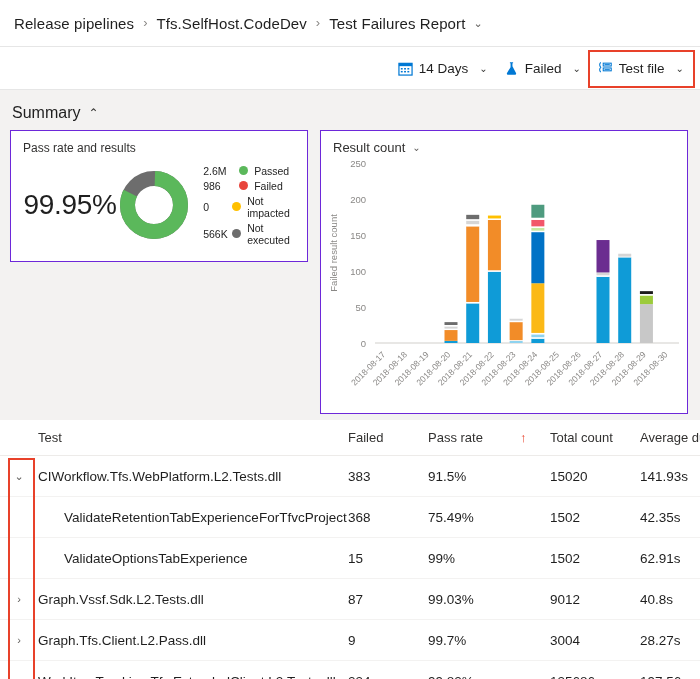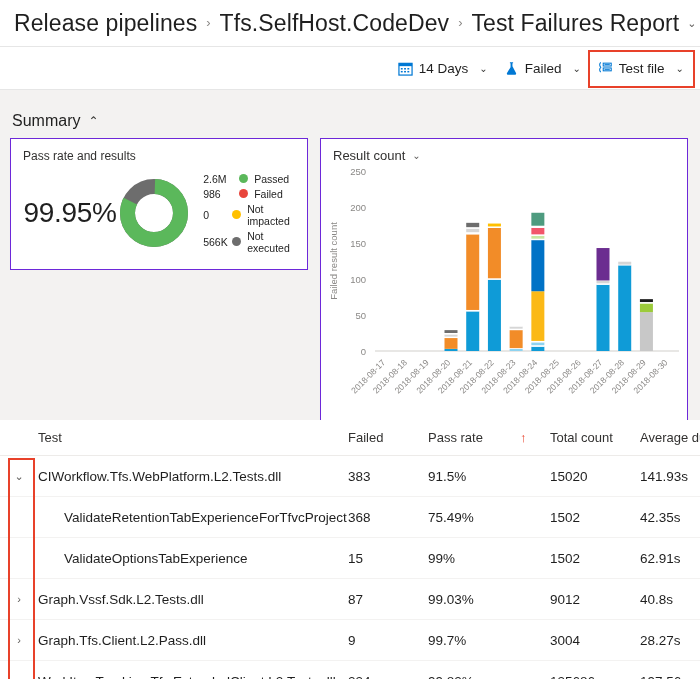--- a/index.html
+++ b/index.html
@@ -10,21 +10,21 @@
     color: #201f1e;
     overflow: hidden;
   }
   #root { position: relative; width: 700px; height: 679px; background: #fff; }
 
   
   .breadcrumb {
     height: 46px; display: flex; align-items: center;
     padding-left: 14px; background: #fff;
   }
-  .crumb { font-size: 23px; color: #1f1f1f; letter-spacing: .1px; white-space: nowrap; }
+  .crumb { font-size: 15px; color: #1f1f1f; letter-spacing: .1px; white-space: nowrap; }
   .crumb-sep {
     margin: 0 9px; color: #8a8886; font-size: 13px;
     display: inline-block; transform: translateY(-1px);
   }
   .crumb-chevron { margin-left: 8px; color: #605e5c; font-size: 11px; display:inline-block; }
 
   
   .filterbar {
     height: 44px; border-top: 1px solid #e6e6e6; border-bottom: 1px solid #e6e6e6;
     display: flex; align-items: center; justify-content: flex-end;
@@ -36,21 +36,21 @@
     white-space: nowrap;
   }
   .filter-item .caret { color: #3a3a38; font-size: 10px; margin-left: 5px; }
   .filter-highlight {
     position: absolute; right: 5px; top: 3px; width: 107px; height: 38px;
     border: 2.5px solid #e8412a; pointer-events: none;
   }
   .ico { display: inline-block; line-height: 0; }
 
   
-  .summary-wrap { background: #f3f2f1; padding: 12px 0 0 0; height: 330px; position: relative; }
+  .summary-wrap { background: #f3f2f1; padding: 4px 0 0 0; height: 330px; position: relative; }
   .summary-head {
     display: flex; align-items: center; gap: 8px;
     padding: 10px 0 8px 12px; font-size: 16px; color: #1f1f1f;
     cursor: pointer;
   }
   .summary-head .caret-up { font-size: 12px; color: #3a3a38; }
 
   .cards { display: flex; gap: 12px; padding: 0 10px; }
   .col-left { width: 298px; display: flex; flex-direction: column; gap: 12px; }
   .card {

